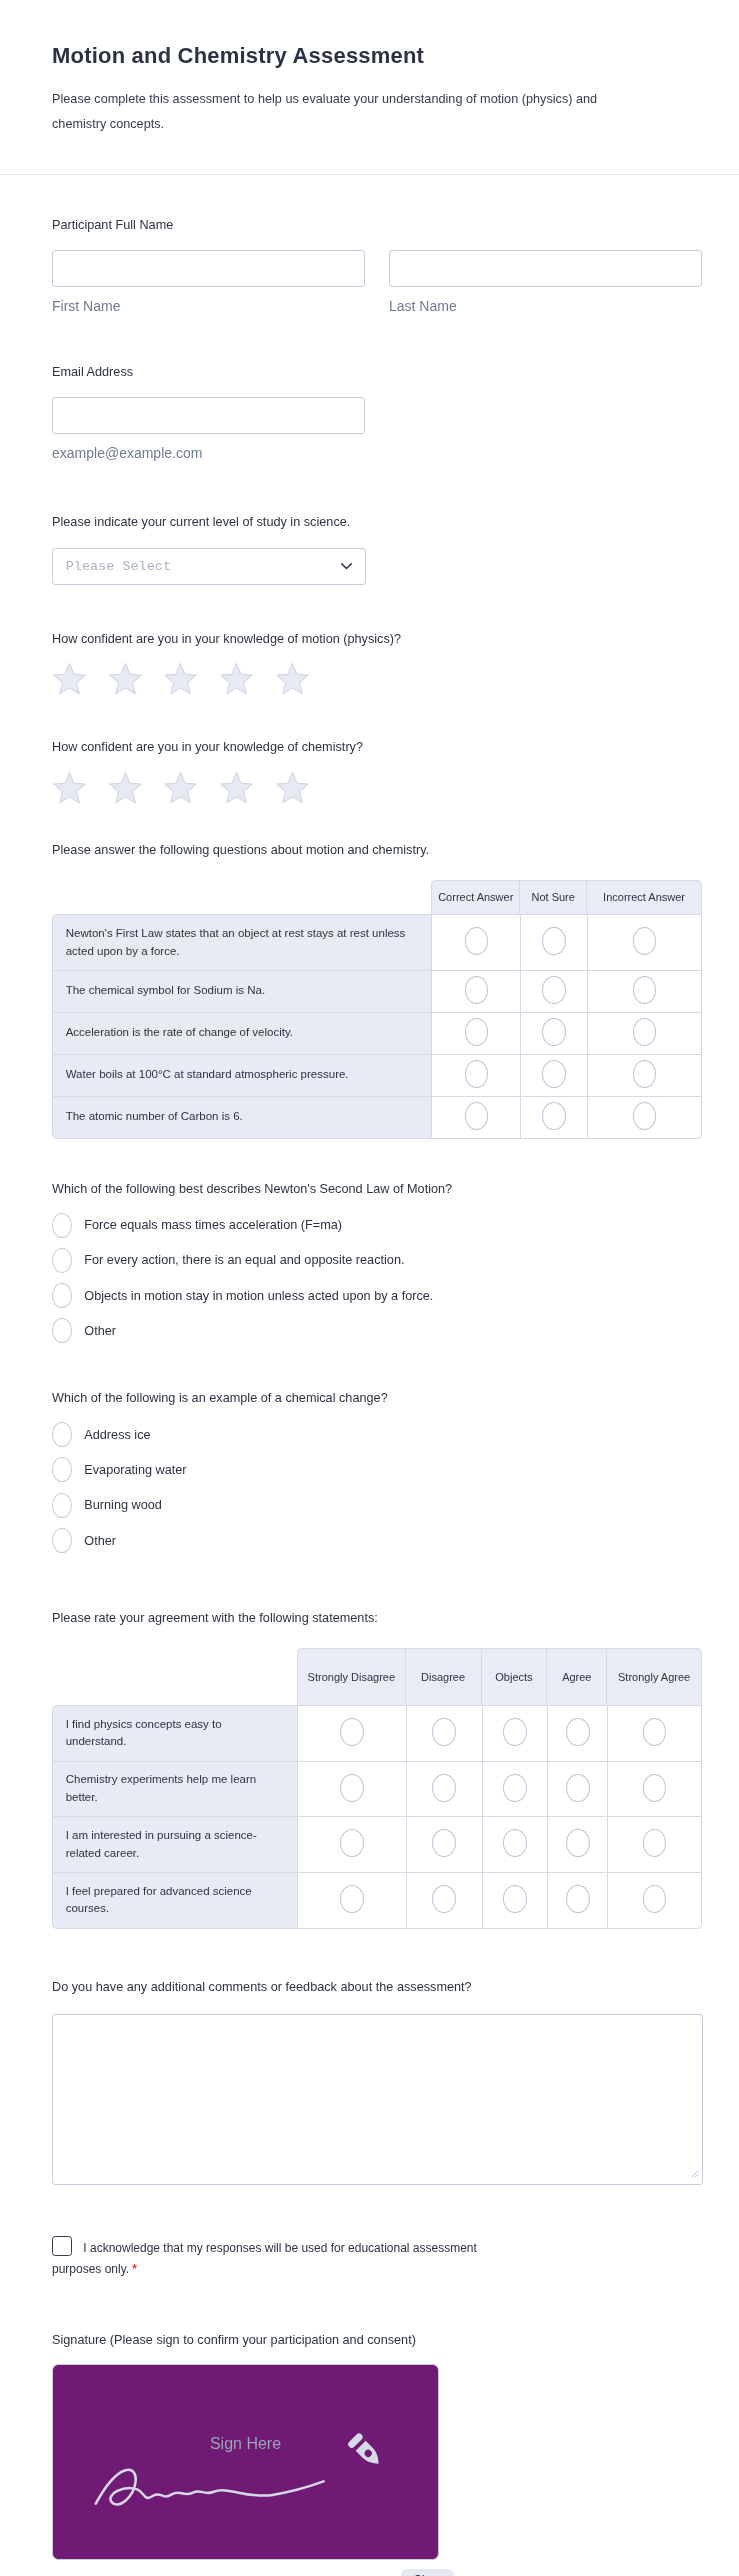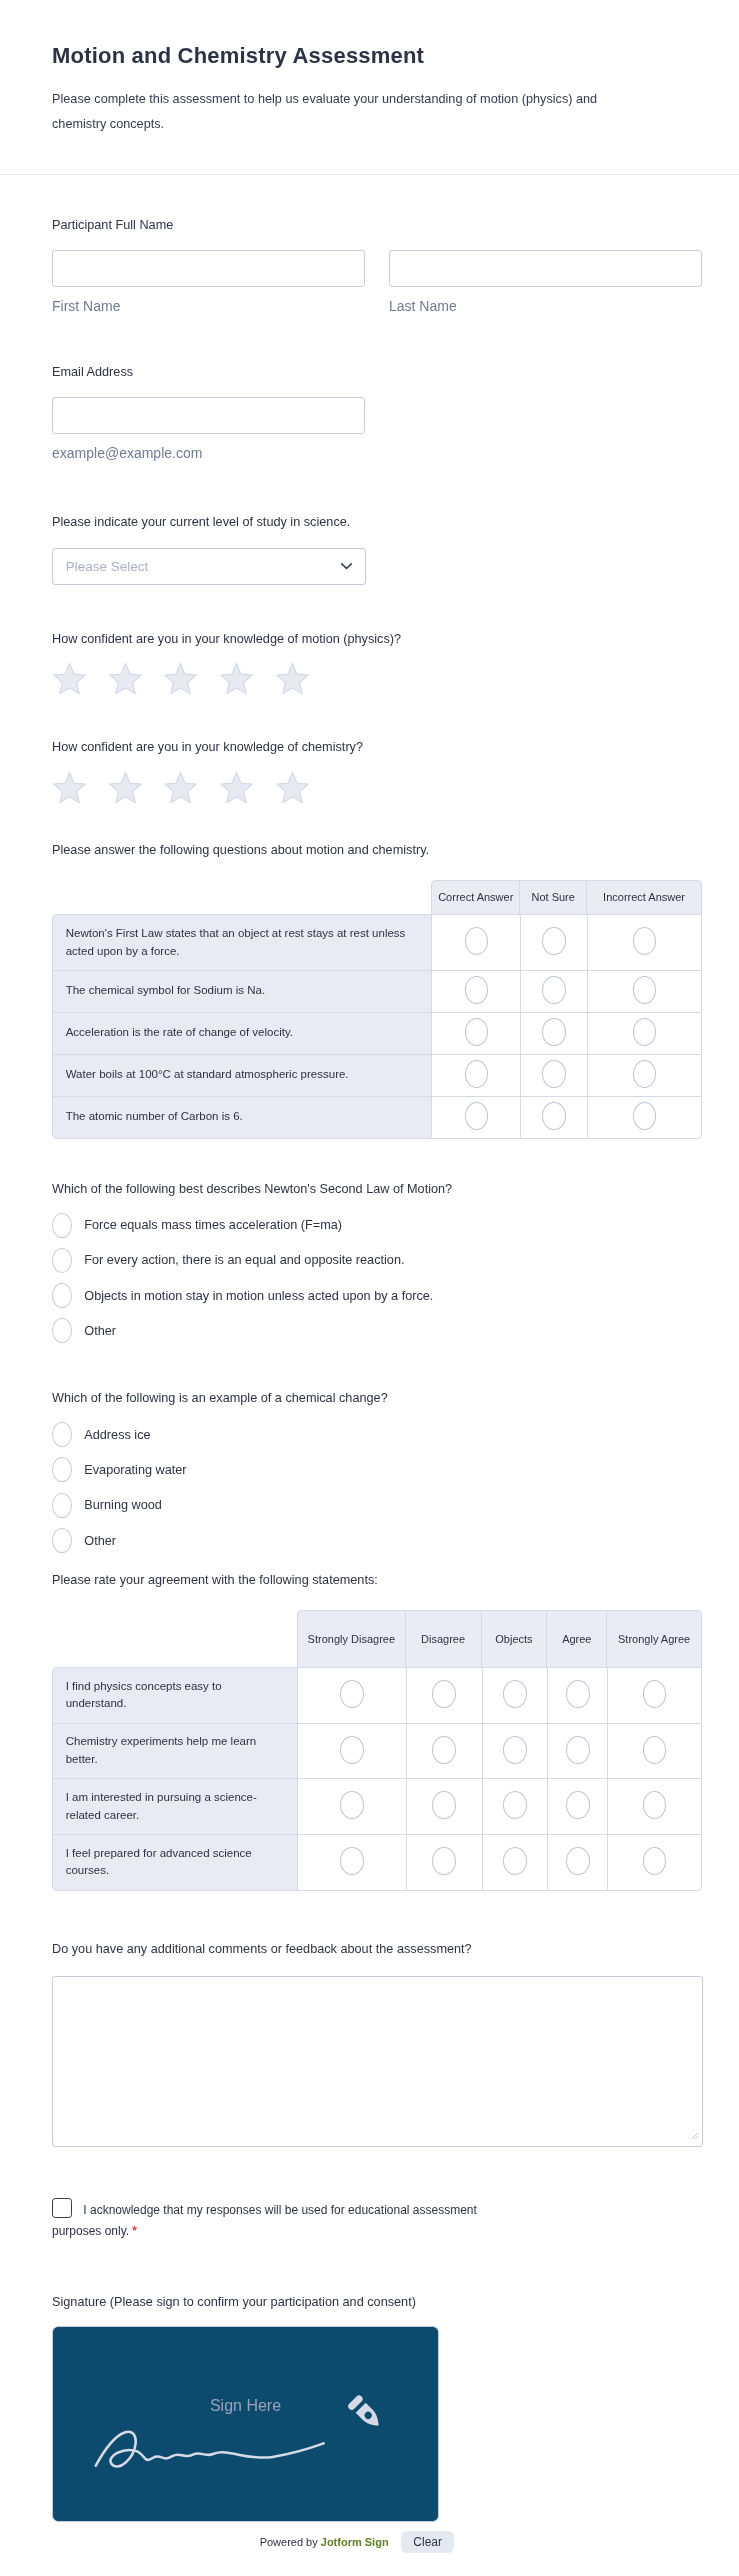--- a/index.html
+++ b/index.html
@@ -18,21 +18,21 @@
   
   .name-row{display:flex;gap:24px;margin-top:16px;}
   .name-col{display:flex;flex-direction:column;}
   .name-col .tb{width:313px;}
   .name-col .sub-label{margin-top:11px;}
   
   .email-block .tb{width:313px;margin-top:16px;}
   .email-block .sub-label{margin-top:11px;}
   
   .select-box{margin-top:16px;width:314px;height:37px;box-sizing:border-box;border:0.8px solid #c3cbd9;border-radius:3.2px;background:#fff;display:flex;align-items:center;justify-content:space-between;padding:0 12.7px;cursor:pointer;}
-  .select-placeholder{font-size:13.5px;color:#a9b1c2;}
+  .select-placeholder{font-size:13.5px;color:#a9b1c2;font-family:Liberation Mono, monospace;}
   
   .stars{display:flex;gap:20.7px;margin-top:14.3px;}
   .star{width:35px;height:33px;display:inline-block;cursor:pointer;}
   
   table.matrix{border-collapse:separate;border-spacing:0;margin-top:20.7px;table-layout:fixed;}
   table.matrix td,table.matrix th{box-sizing:border-box;}
   .mx-spacer{background:#fff;border:none;}
   th.mx-col{background:#e9ecf4;border-top:0.8px solid #d5dae6;border-right:0.8px solid #d5dae6;font-size:11px;font-weight:400;color:#2c3345;text-align:center;vertical-align:middle;padding:8px 4.8px;line-height:1.55;}
   th.mx-col.first{border-left:0.8px solid #d5dae6;border-top-left-radius:4.8px;}
   th.mx-col.last{border-top-right-radius:4.8px;}
@@ -51,21 +51,21 @@
   .opt-text{font-size:12.7px;color:#2c3345;}
   
   .ta-wrap{position:relative;margin-top:17.5px;width:651px;}
   textarea.comments{width:651px;height:171px;box-sizing:border-box;border:0.8px solid #c3cbd9;border-radius:3.2px;resize:none;outline:none;font-family:inherit;font-size:12px;padding:9.5px;}
   .resize-grip{position:absolute;right:4px;bottom:6.4px;}
   
   .ack{max-width:441px;font-size:12px;line-height:21px;color:#2c3345;}
   .ack-box{display:inline-block;width:18.3px;height:18.3px;border:1.6px solid #333c50;border-radius:3.2px;background:#fff;vertical-align:-4px;margin-right:11px;cursor:pointer;}
   .req-star{color:#e8402d;font-weight:700;margin-left:3.2px;}
   
-  .sig-pad{margin-top:14.3px;width:387px;height:196px;box-sizing:border-box;border:0.8px solid #c6cdda;border-radius:6.4px;background:#0c4a6e;position:relative;cursor:crosshair;}
+  .sig-pad{margin-top:14.3px;width:387px;height:196px;box-sizing:border-box;border:0.8px solid #c6cdda;border-radius:6.4px;background:#701a75;position:relative;cursor:crosshair;}
   .sign-here{position:absolute;top:70px;left:0;width:100%;text-align:center;font-size:16px;color:#9aa3b8;}
   .sig-squiggle{position:absolute;left:38px;top:86px;}
   .sig-pen{position:absolute;right:49px;top:65px;}
   .sig-footer{width:402px;display:flex;align-items:center;justify-content:flex-end;gap:12.7px;margin-top:9.5px;}
   .powered{font-size:11px;color:#2c3345;}
   .powered b{color:#5f7d24;}
   .clear-btn{background:#e4e8f1;border:none;border-radius:6.4px;font-family:inherit;font-size:12px;color:#2c3345;padding:4px 12px;cursor:pointer;}
 </style>
 </head>
 <body>
@@ -238,21 +238,21 @@
           <span class="oradio"></span>
           <span class="opt-text">Burning wood</span>
         </div>
         <div class="opt-row">
           <span class="oradio"></span>
           <span class="opt-text">Other</span>
         </div>
       </div>
     </section>
 
-    <section class="q" style="margin-top:18px;">
+    <section class="q" style="margin-top:56px;">
       <div class="q-label">Please rate your agreement with the following statements:</div>
       <table class="matrix">
         <colgroup>
             <col style="width:246px;">
             <col style="width:109px;">
             <col style="width:76px;">
             <col style="width:66px;">
             <col style="width:60px;">
             <col style="width:95px;">
           </colgroup>

